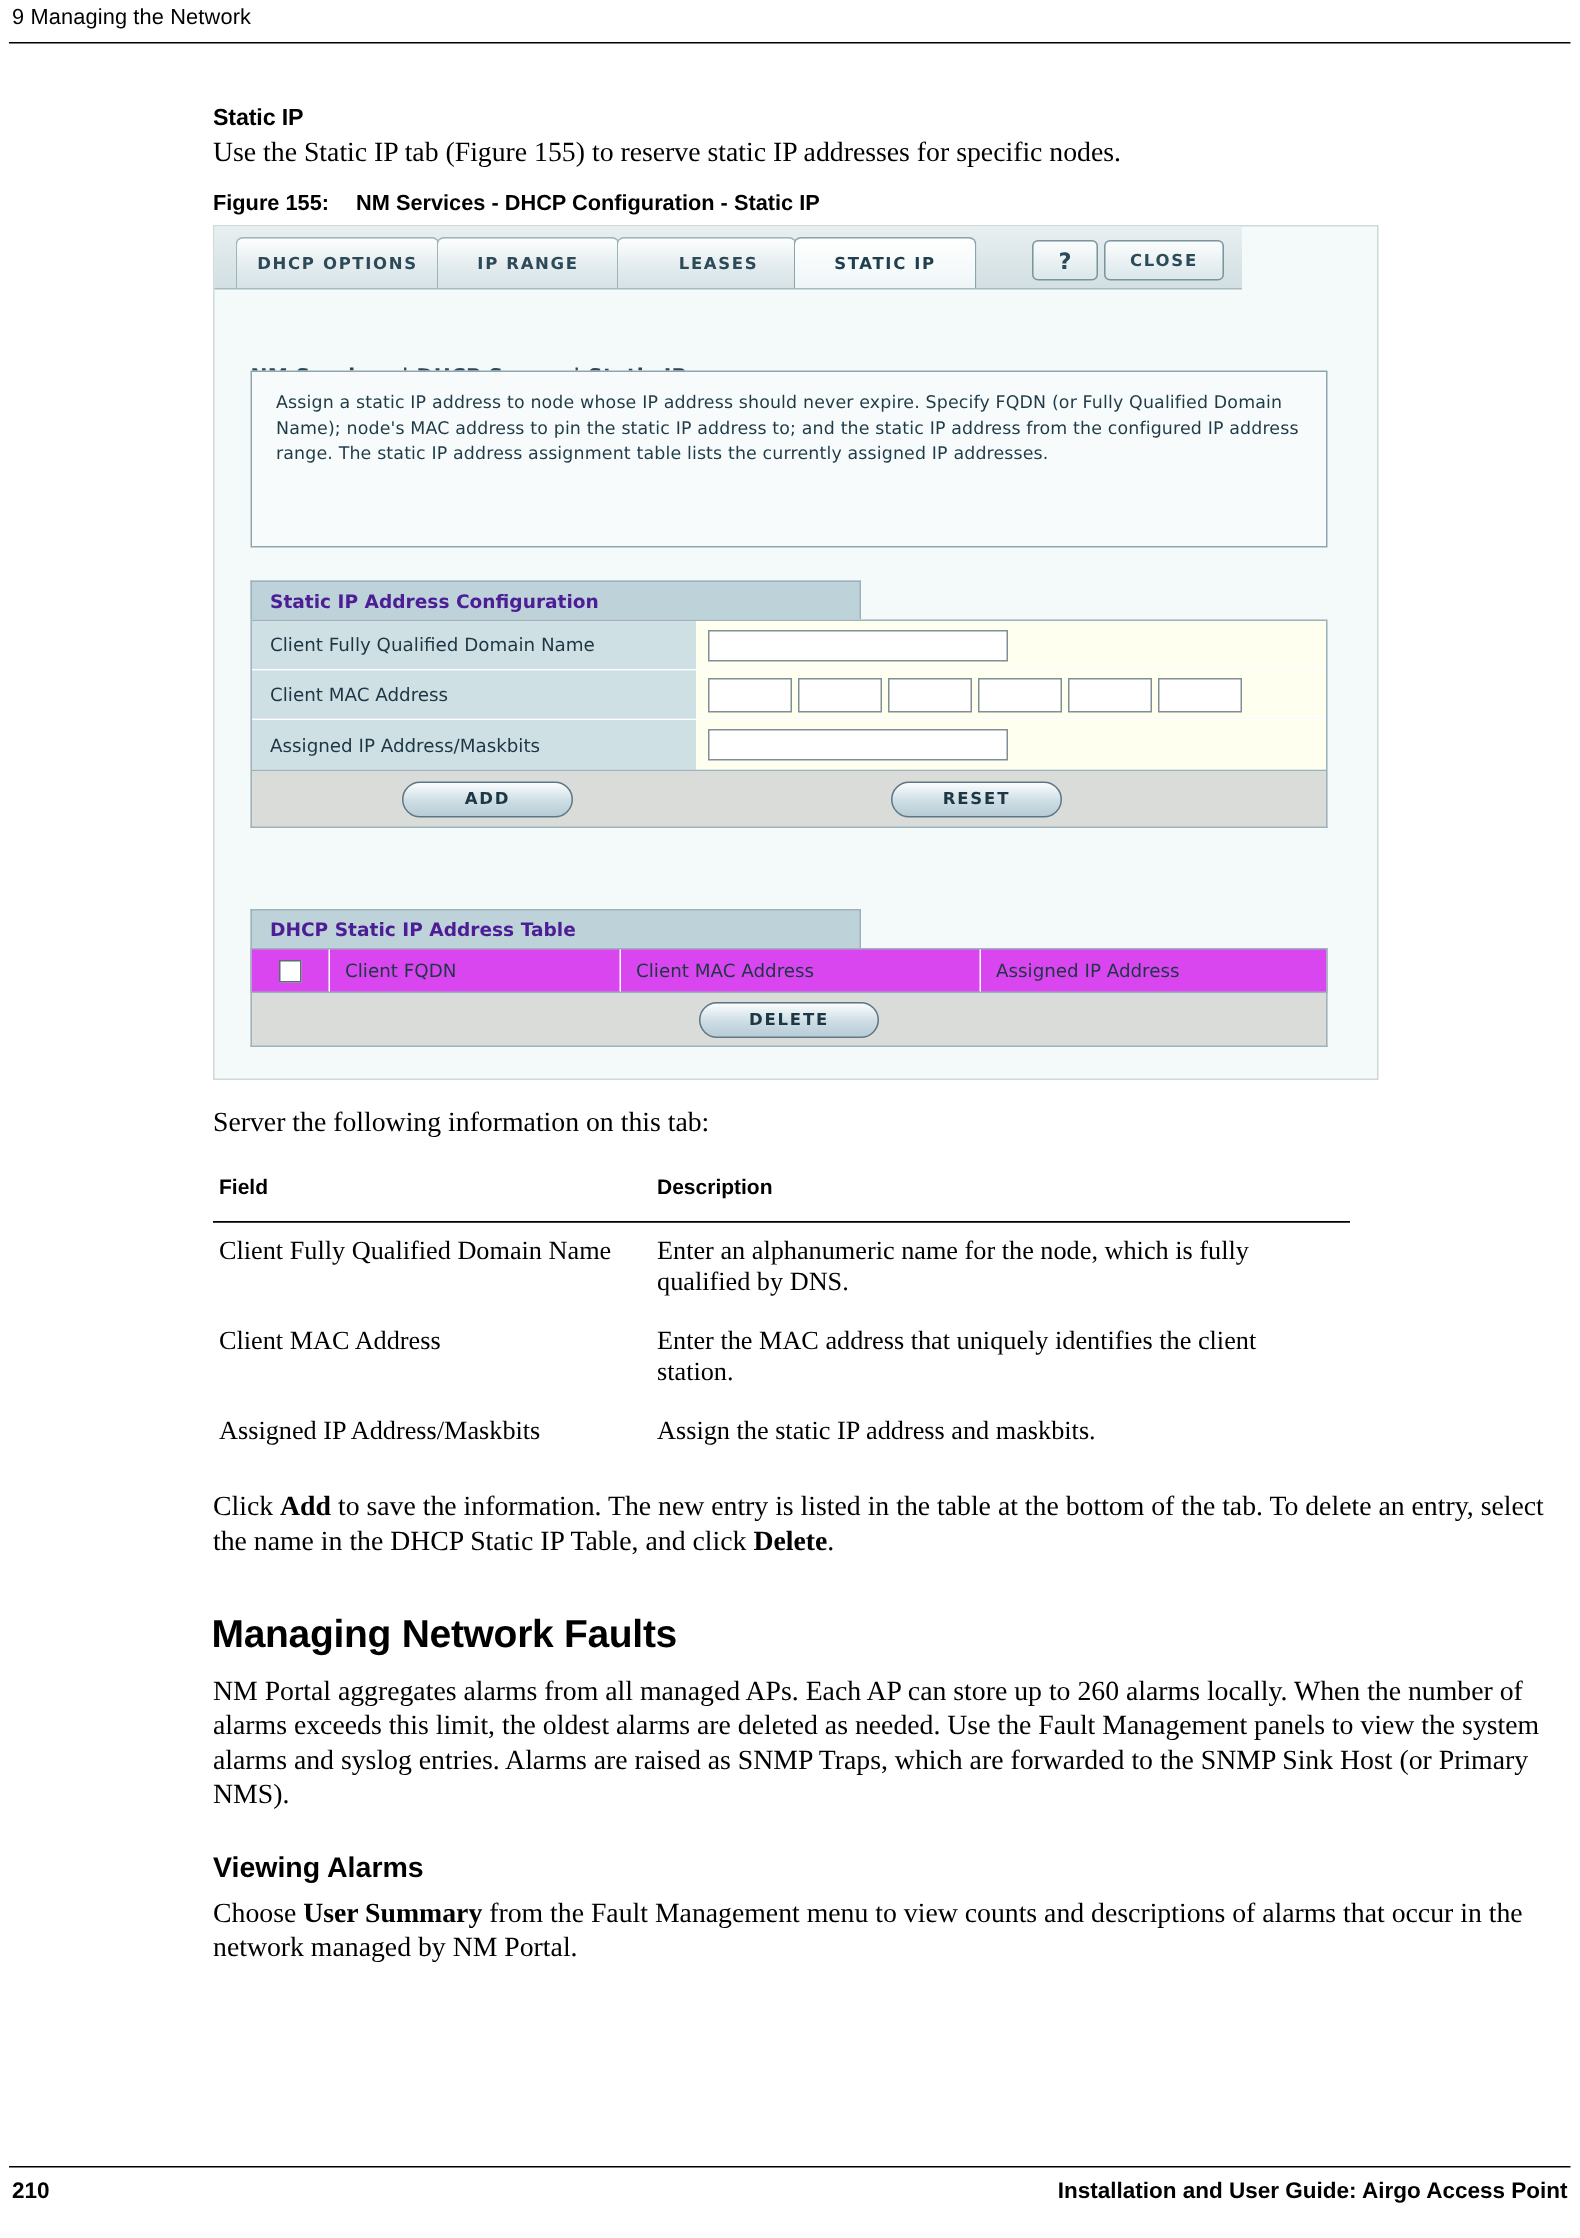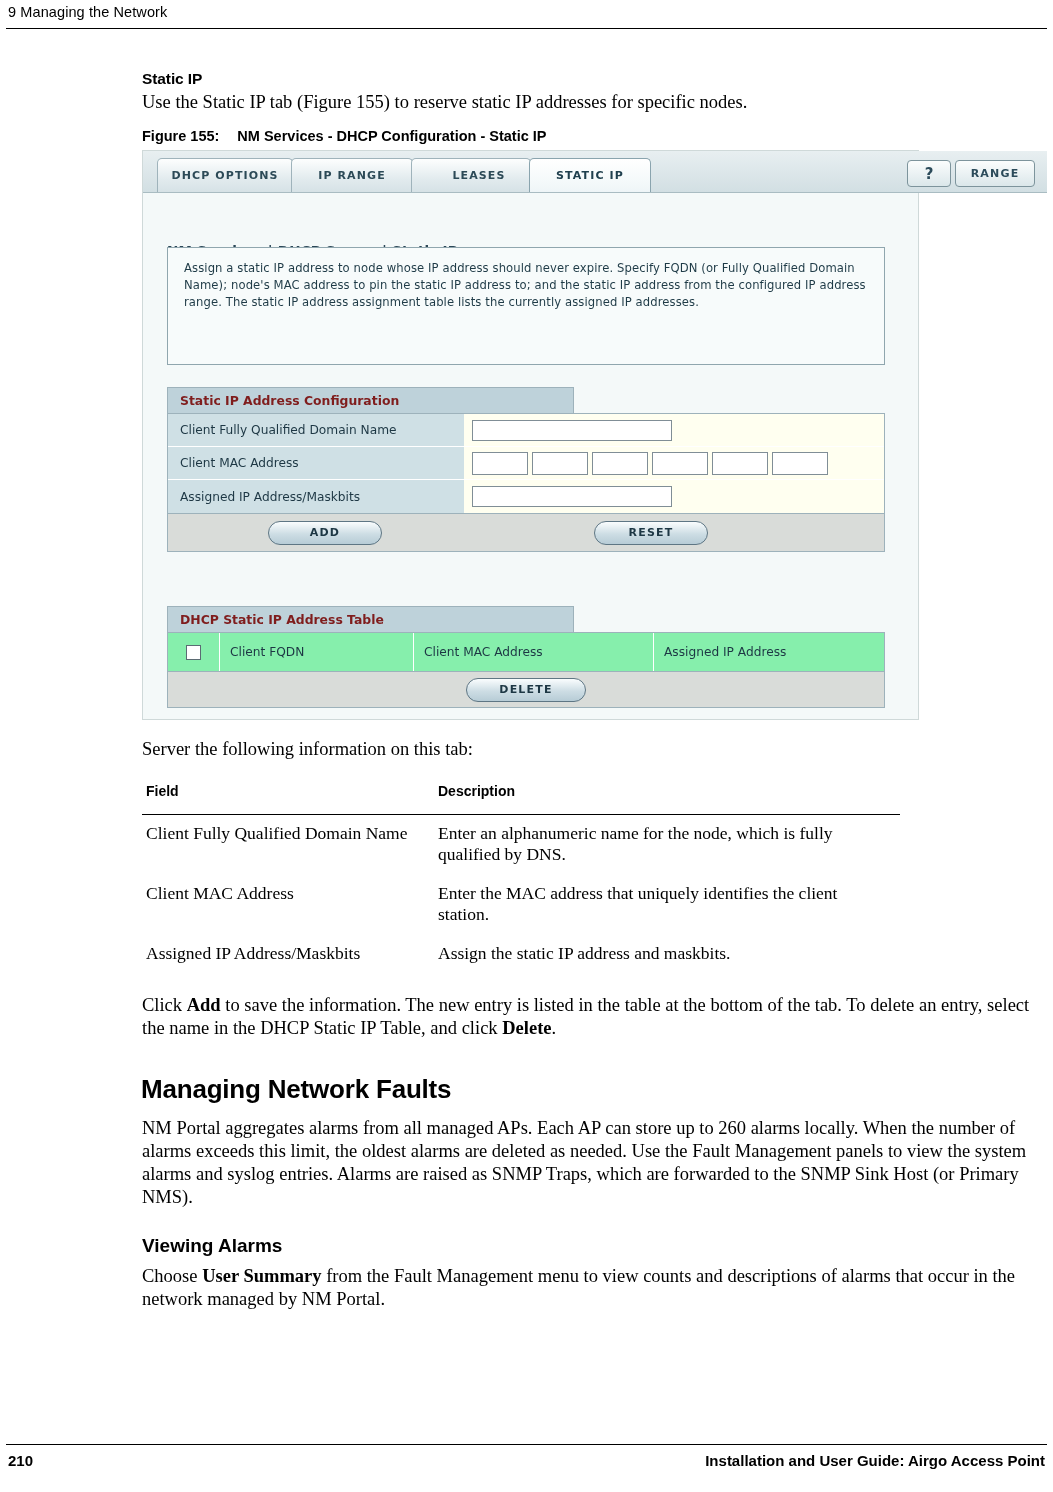--- a/index.html
+++ b/index.html
@@ -81,21 +81,21 @@
     width: 777px;
     height: 570px;
     background: #f4f9f9;
     border: 1px solid #cfd9d9;
     box-sizing: border-box;
     font-family: "DejaVu Sans", sans-serif;
   }
   .shot-topbar {
     position: absolute;
     left: 0; top: 0;
-    width: 904px; height: 42px;
+    width: 685px; height: 42px;
     background: linear-gradient(to bottom, #e8eff1 0%, #d2dfe3 100%);
     border-bottom: 1px solid #a9bcc2;
     box-sizing: border-box;
   }
   .tab {
     position: absolute;
     top: 7px;
     height: 34px;
     box-sizing: border-box;
     border: 1px solid #9fb3bb;
@@ -175,21 +175,21 @@
     height: 26px;
     background: #bed2da;
     border: 1px solid #9db2bb;
     border-bottom: none;
     box-sizing: border-box;
     display: flex;
     align-items: center;
     padding-left: 12px;
     font-size: 12.4px;
     font-weight: bold;
-    color: #7f1d1d;
+    color: #4c1d95;
     width: 407px;
   }
   .form-rows {
     border: 1px solid #9db2bb;
     border-top: 1px solid #9db2bb;
     box-sizing: border-box;
     background: #e4eef1;
   }
   .form-row {
     display: flex;
@@ -242,24 +242,24 @@
     height: 22px;
     border-radius: 12px;
     border: 1px solid #5e7684;
     background: linear-gradient(to bottom, #fafdfe 0%, #cddde4 55%, #b7ccd6 100%);
     display: flex; align-items: center; justify-content: center;
     font-size: 11px; font-weight: bold; color: #1d3744;
     letter-spacing: 1.2px;
   }
   .table-head-row {
     display: flex;
-    height: 40px;
+    height: 30px;
     border: 1px solid #9db2bb;
     box-sizing: border-box;
-    background: #86efac;
+    background: #d946ef;
   }
   .th {
     display: flex; align-items: center;
     padding-left: 10px;
     font-size: 12.2px;
     color: #1d3744;
     border-right: 1px solid #ffffff;
     box-sizing: border-box;
   }
   .th.cb {
@@ -369,21 +369,21 @@
           <span>LEASES</span>
         </div>
         <div class="tab active" style="left:386px; width:122px;">
           <span>STATIC IP</span>
         </div>
 
         <div class="help-btn">
           <span>?</span>
         </div>
         <div class="close-btn">
-          <span>RANGE</span>
+          <span>CLOSE</span>
         </div>
       </div>
 
       <div class="breadcrumb">
         <span>NM Services | DHCP Server | Static IP</span><span class="bc-mark">»</span>
       </div>
 
       <div class="desc-box">Assign a static IP address to node whose IP address should never expire. Specify FQDN (or Fully Qualified Domain Name); node's MAC address to pin the static IP address to; and the static IP address from the configured IP address range. The static IP address assignment table lists the currently assigned IP addresses.</div>
 
       <div class="panel" style="top:236px;">

